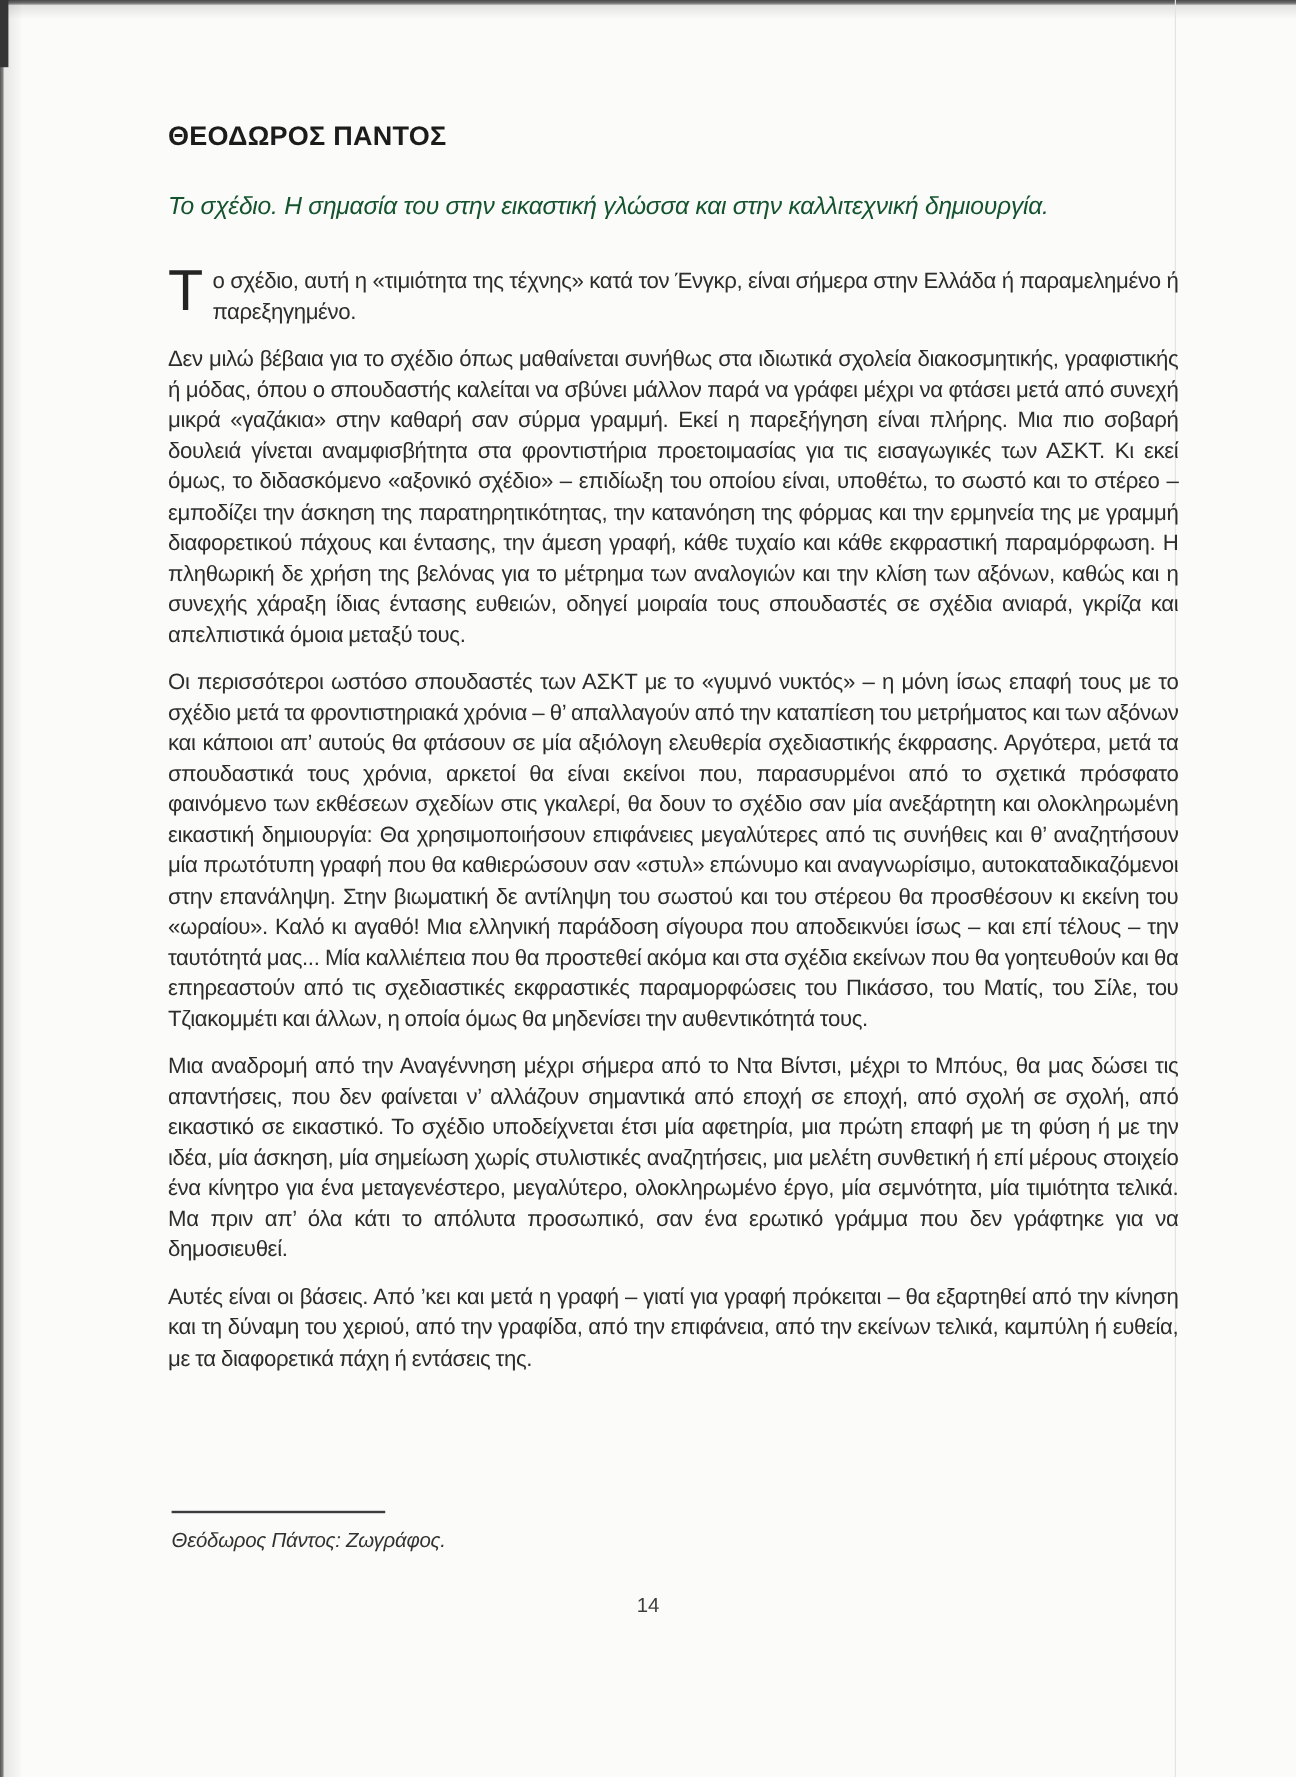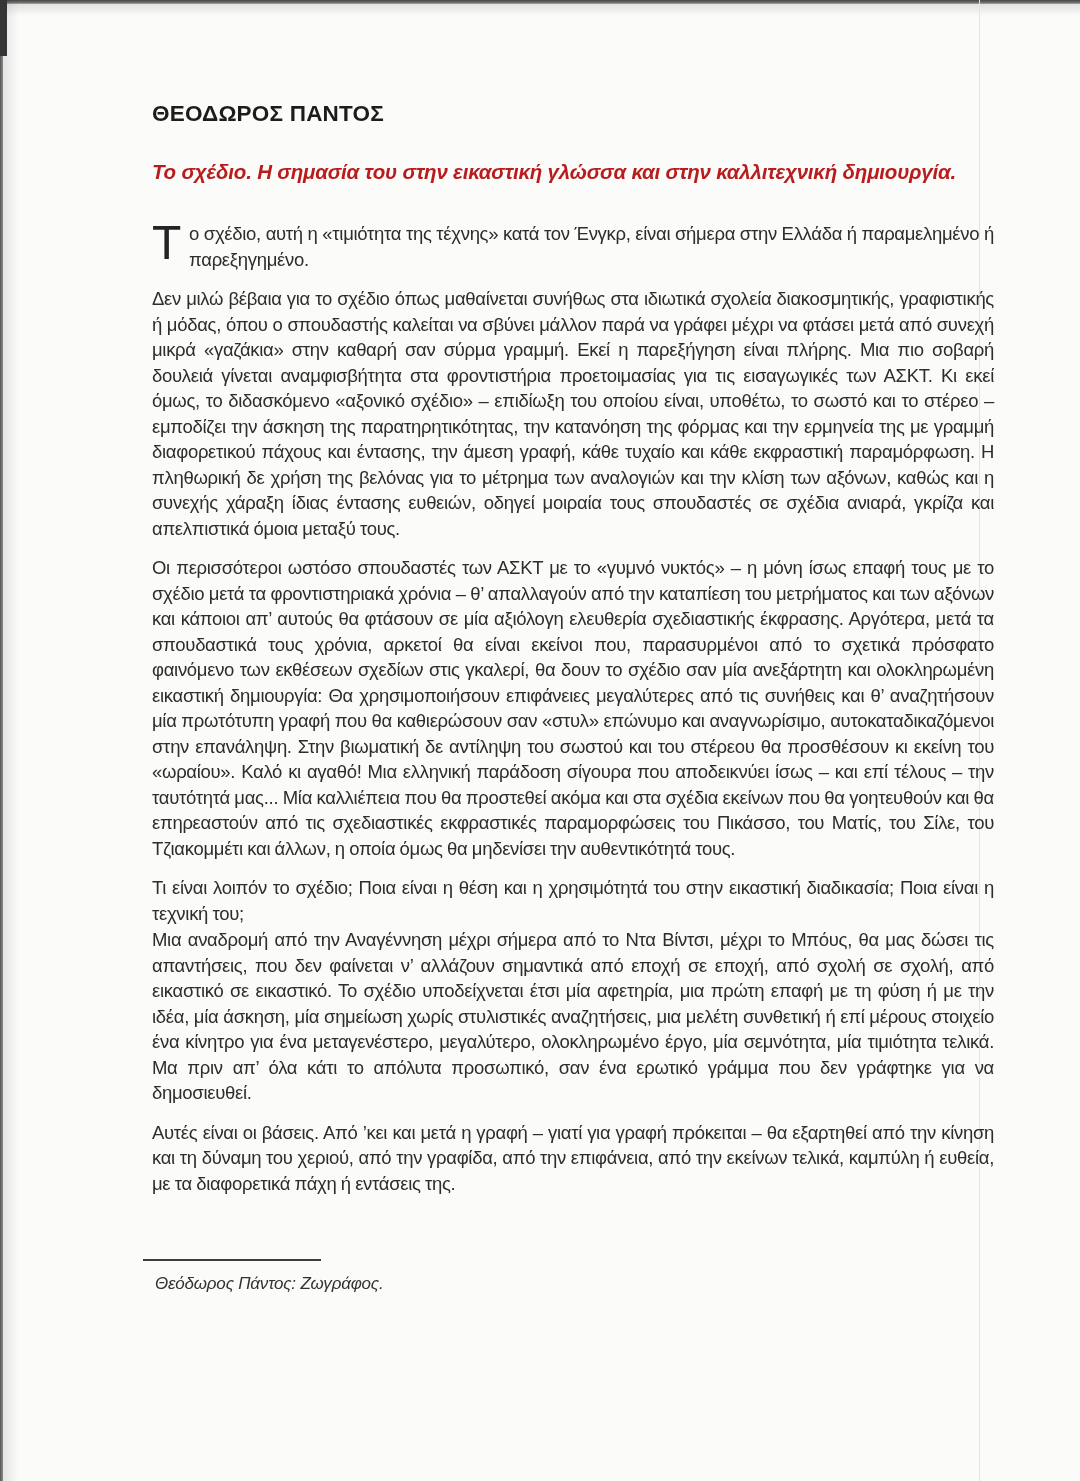--- a/index.html
+++ b/index.html
@@ -43,36 +43,36 @@
     background: linear-gradient(to right, rgba(0,0,0,0.09), rgba(0,0,0,0));
   }
   .fold-line {
     position: absolute; top: 0; left: 979px;
     width: 1px; height: 100%;
     background: #e3e3e2;
   }
   
   .content {
     position: absolute;
-    left: 152px;
+    left: 140px;
     top: 101px;
     width: 842px;
   }
   .author {
     font-size: 22.5px;
     font-weight: bold;
     letter-spacing: 0.2px;
     color: #1c1c1c;
     margin: 0 0 33px 0;
   }
   .title {
     font-size: 20.5px;
-    font-weight: bold;
+    font-weight: normal;
     font-style: italic;
-    color: #b91c1c;
+    color: #14532d;
     letter-spacing: -0.2px;
     white-space: nowrap;
     margin: 0 0 37px 0;
   }
   p.body-par {
     font-size: 18.5px;
     line-height: 25.5px;
     letter-spacing: -0.3px;
     word-spacing: -0.5px;
     text-align: justify;
@@ -96,21 +96,21 @@
     top: 1259px;
     width: 842px;
   }
   .footnote-rule {
     width: 178px;
     height: 2px;
     background: #3c3c3c;
     margin: 0 0 13px 0;
   }
   .footnote-text {
-    margin: 12px;
+    margin: 0;
     font-size: 17px;
     font-style: italic;
     letter-spacing: -0.2px;
     color: #323232;
   }
   .page-number {
     position: absolute;
     top: 1328px;
     left: 0;
     width: 1080px;
@@ -136,26 +136,26 @@
 
     <h2 class="title">Το σχέδιο. Η σημασία του στην εικαστική γλώσσα και στην καλλιτεχνική δημιουργία.</h2>
 
     <p class="body-par"><span class="dropcap">Τ</span><span>ο σχέδιο, αυτή η «τιμιότητα της τέχνης» κατά τον Ένγκρ, είναι σήμερα στην Ελλάδα ή παραμελημένο ή παρεξηγημένο.</span></p>
 
     <p class="body-par">Δεν μιλώ βέβαια για το σχέδιο όπως μαθαίνεται συνήθως στα ιδιωτικά σχολεία διακοσμητικής, γραφιστικής ή μόδας, όπου ο σπουδαστής καλείται να σβύνει μάλλον παρά να γράφει μέχρι να φτάσει μετά από συνεχή μικρά «γαζάκια» στην καθαρή σαν σύρμα γραμμή. Εκεί η παρεξήγηση είναι πλήρης. Μια πιο σοβαρή δουλειά γίνεται αναμφισβήτητα στα φροντιστήρια προετοιμασίας για τις εισαγωγικές των ΑΣΚΤ. Κι εκεί όμως, το διδασκόμενο «αξονικό σχέδιο» – επιδίωξη του οποίου είναι, υποθέτω, το σωστό και το στέρεο – εμποδίζει την άσκηση της παρατηρητικότητας, την κατανόηση της φόρμας και την ερμηνεία της με γραμμή διαφορετικού πάχους και έντασης, την άμεση γραφή, κάθε τυχαίο και κάθε εκφραστική παραμόρφωση. Η πληθωρική δε χρήση της βελόνας για το μέτρημα των αναλογιών και την κλίση των αξόνων, καθώς και η συνεχής χάραξη ίδιας έντασης ευθειών, οδηγεί μοιραία τους σπουδαστές σε σχέδια ανιαρά, γκρίζα και απελπιστικά όμοια μεταξύ τους.</p>
 
     <p class="body-par">Οι περισσότεροι ωστόσο σπουδαστές των ΑΣΚΤ με το «γυμνό νυκτός» – η μόνη ίσως επαφή τους με το σχέδιο μετά τα φροντιστηριακά χρόνια – θ’ απαλλαγούν από την καταπίεση του μετρήματος και των αξόνων και κάποιοι απ’ αυτούς θα φτάσουν σε μία αξιόλογη ελευθερία σχεδιαστικής έκφρασης. Αργότερα, μετά τα σπουδαστικά τους χρόνια, αρκετοί θα είναι εκείνοι που, παρασυρμένοι από το σχετικά πρόσφατο φαινόμενο των εκθέσεων σχεδίων στις γκαλερί, θα δουν το σχέδιο σαν μία ανεξάρτητη και ολοκληρωμένη εικαστική δημιουργία: Θα χρησιμοποιήσουν επιφάνειες μεγαλύτερες από τις συνήθεις και θ’ αναζητήσουν μία πρωτότυπη γραφή που θα καθιερώσουν σαν «στυλ» επώνυμο και αναγνωρίσιμο, αυτοκαταδικαζόμενοι στην επανάληψη. Στην βιωματική δε αντίληψη του σωστού και του στέρεου θα προσθέσουν κι εκείνη του «ωραίου». Καλό κι αγαθό! Μια ελληνική παράδοση σίγουρα που αποδεικνύει ίσως – και επί τέλους – την ταυτότητά μας... Μία καλλιέπεια που θα προστεθεί ακόμα και στα σχέδια εκείνων που θα γοητευθούν και θα επηρεαστούν από τις σχεδιαστικές εκφραστικές παραμορφώσεις του Πικάσσο, του Ματίς, του Σίλε, του Τζιακομμέτι και άλλων, η οποία όμως θα μηδενίσει την αυθεντικότητά τους.</p>
 
 
-    <p class="body-par tight">Τι είναι λοιπόν το σχέδιο; Ποια είναι η θέση και η χρησιμότητά του στην εικαστική διαδικασία; Ποια είναι η τεχνική του;</p>
 
     <p class="body-par">Μια αναδρομή από την Αναγέννηση μέχρι σήμερα από το Ντα Βίντσι, μέχρι το Μπόυς, θα μας δώσει τις απαντήσεις, που δεν φαίνεται ν’ αλλάζουν σημαντικά από εποχή σε εποχή, από σχολή σε σχολή, από εικαστικό σε εικαστικό. Το σχέδιο υποδείχνεται έτσι μία αφετηρία, μια πρώτη επαφή με τη φύση ή με την ιδέα, μία άσκηση, μία σημείωση χωρίς στυλιστικές αναζητήσεις, μια μελέτη συνθετική ή επί μέρους στοιχείο ένα κίνητρο για ένα μεταγενέστερο, μεγαλύτερο, ολοκληρωμένο έργο, μία σεμνότητα, μία τιμιότητα τελικά. Μα πριν απ’ όλα κάτι το απόλυτα προσωπικό, σαν ένα ερωτικό γράμμα που δεν γράφτηκε για να δημοσιευθεί.</p>
 
     <p class="body-par">Αυτές είναι οι βάσεις. Από ’κει και μετά η γραφή – γιατί για γραφή πρόκειται – θα εξαρτηθεί από την κίνηση και τη δύναμη του χεριού, από την γραφίδα, από την επιφάνεια, από την εκείνων τελικά, καμπύλη ή ευθεία, με τα διαφορετικά πάχη ή εντάσεις της.</p>
   </div>
 
   <div class="footnote">
     <div class="footnote-rule"></div>
     <p class="footnote-text">Θεόδωρος Πάντος: Ζωγράφος.</p>
   </div>
 
+  <div class="page-number">14</div>
 
 </div>
 
 </body></html>

